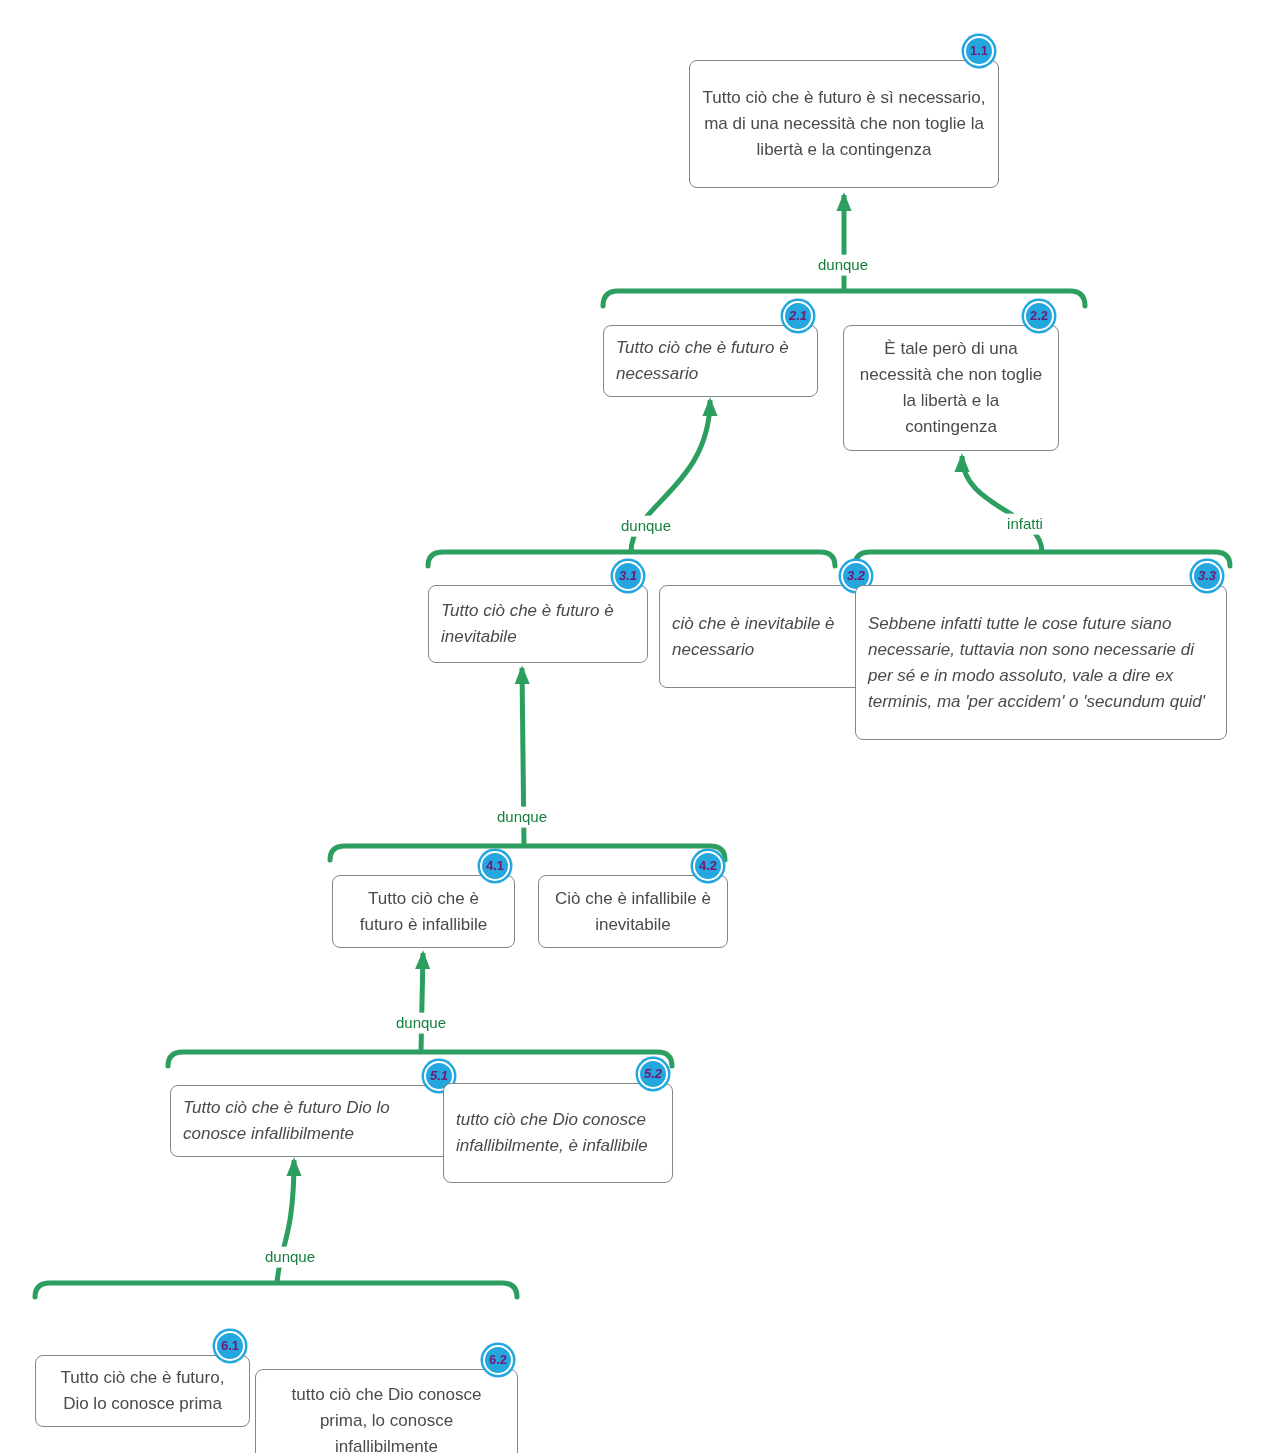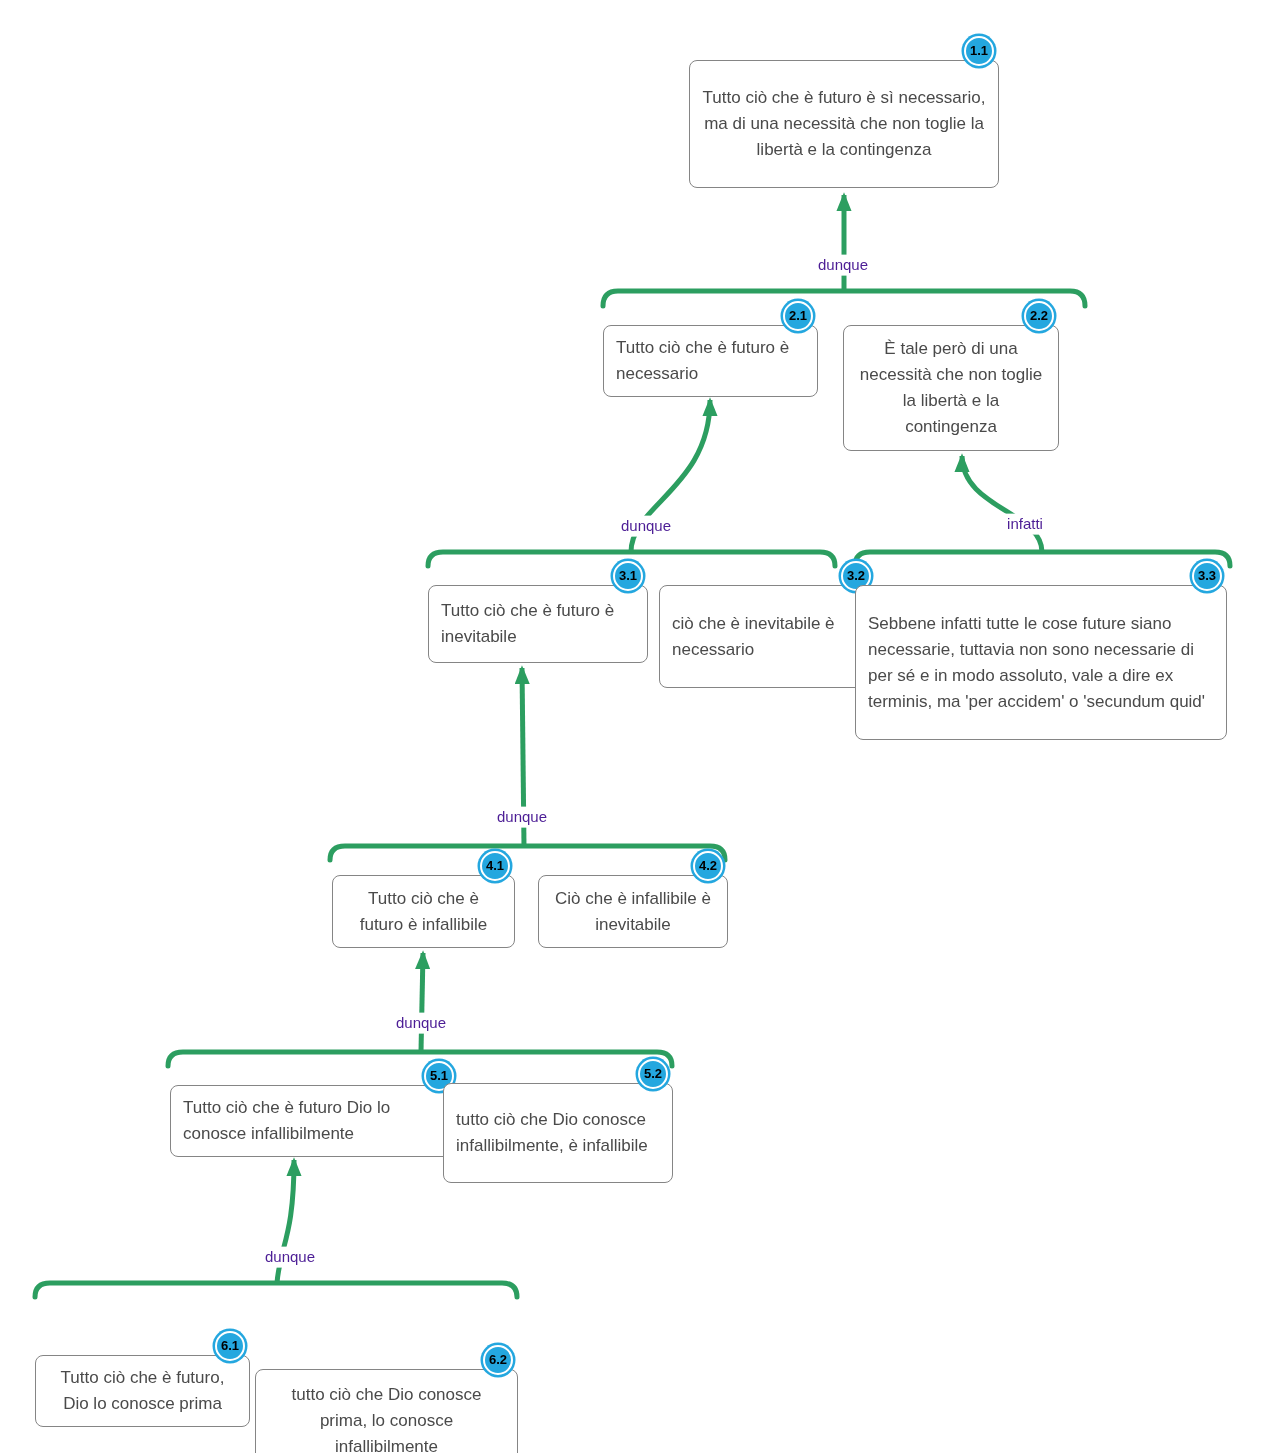--- a/index.html
+++ b/index.html
@@ -15,44 +15,44 @@
     color:#4a4a4a;
     font-size:17px;
     line-height:26px;
     padding:9px 12px;
     display:flex;
     align-items:center;
     z-index:2;
   }
   .node .node-text{width:100%;display:block;}
   .node.align-center{text-align:center;justify-content:center;}
-  .node.align-left{text-align:left;}
+  .node.align-left{text-align:left;font-style:italic;}
   .badge{
     position:absolute;
     top:-25px;
     right:4px;
     width:26px;
     height:26px;
     border-radius:50%;
     background:#24a7df;
     border:2px solid #ffffff;
     box-shadow:0 0 0 2.5px #24a7df;
-    color:#000000;
+    color:#701a75;
     font-size:13px;
     font-weight:bold;
     display:flex;
     align-items:center;
     justify-content:center;
     z-index:3;
   }
   .edge-label{
     position:absolute;
     transform:translate(-50%,-50%);
     background:#ffffff;
-    color:#4c1d95;
+    color:#15803d;
     font-size:15px;
     line-height:1.25;
     padding:1px 4px;
     z-index:2;
     white-space:nowrap;
   }
 </style>
 </head>
 <body>
 

